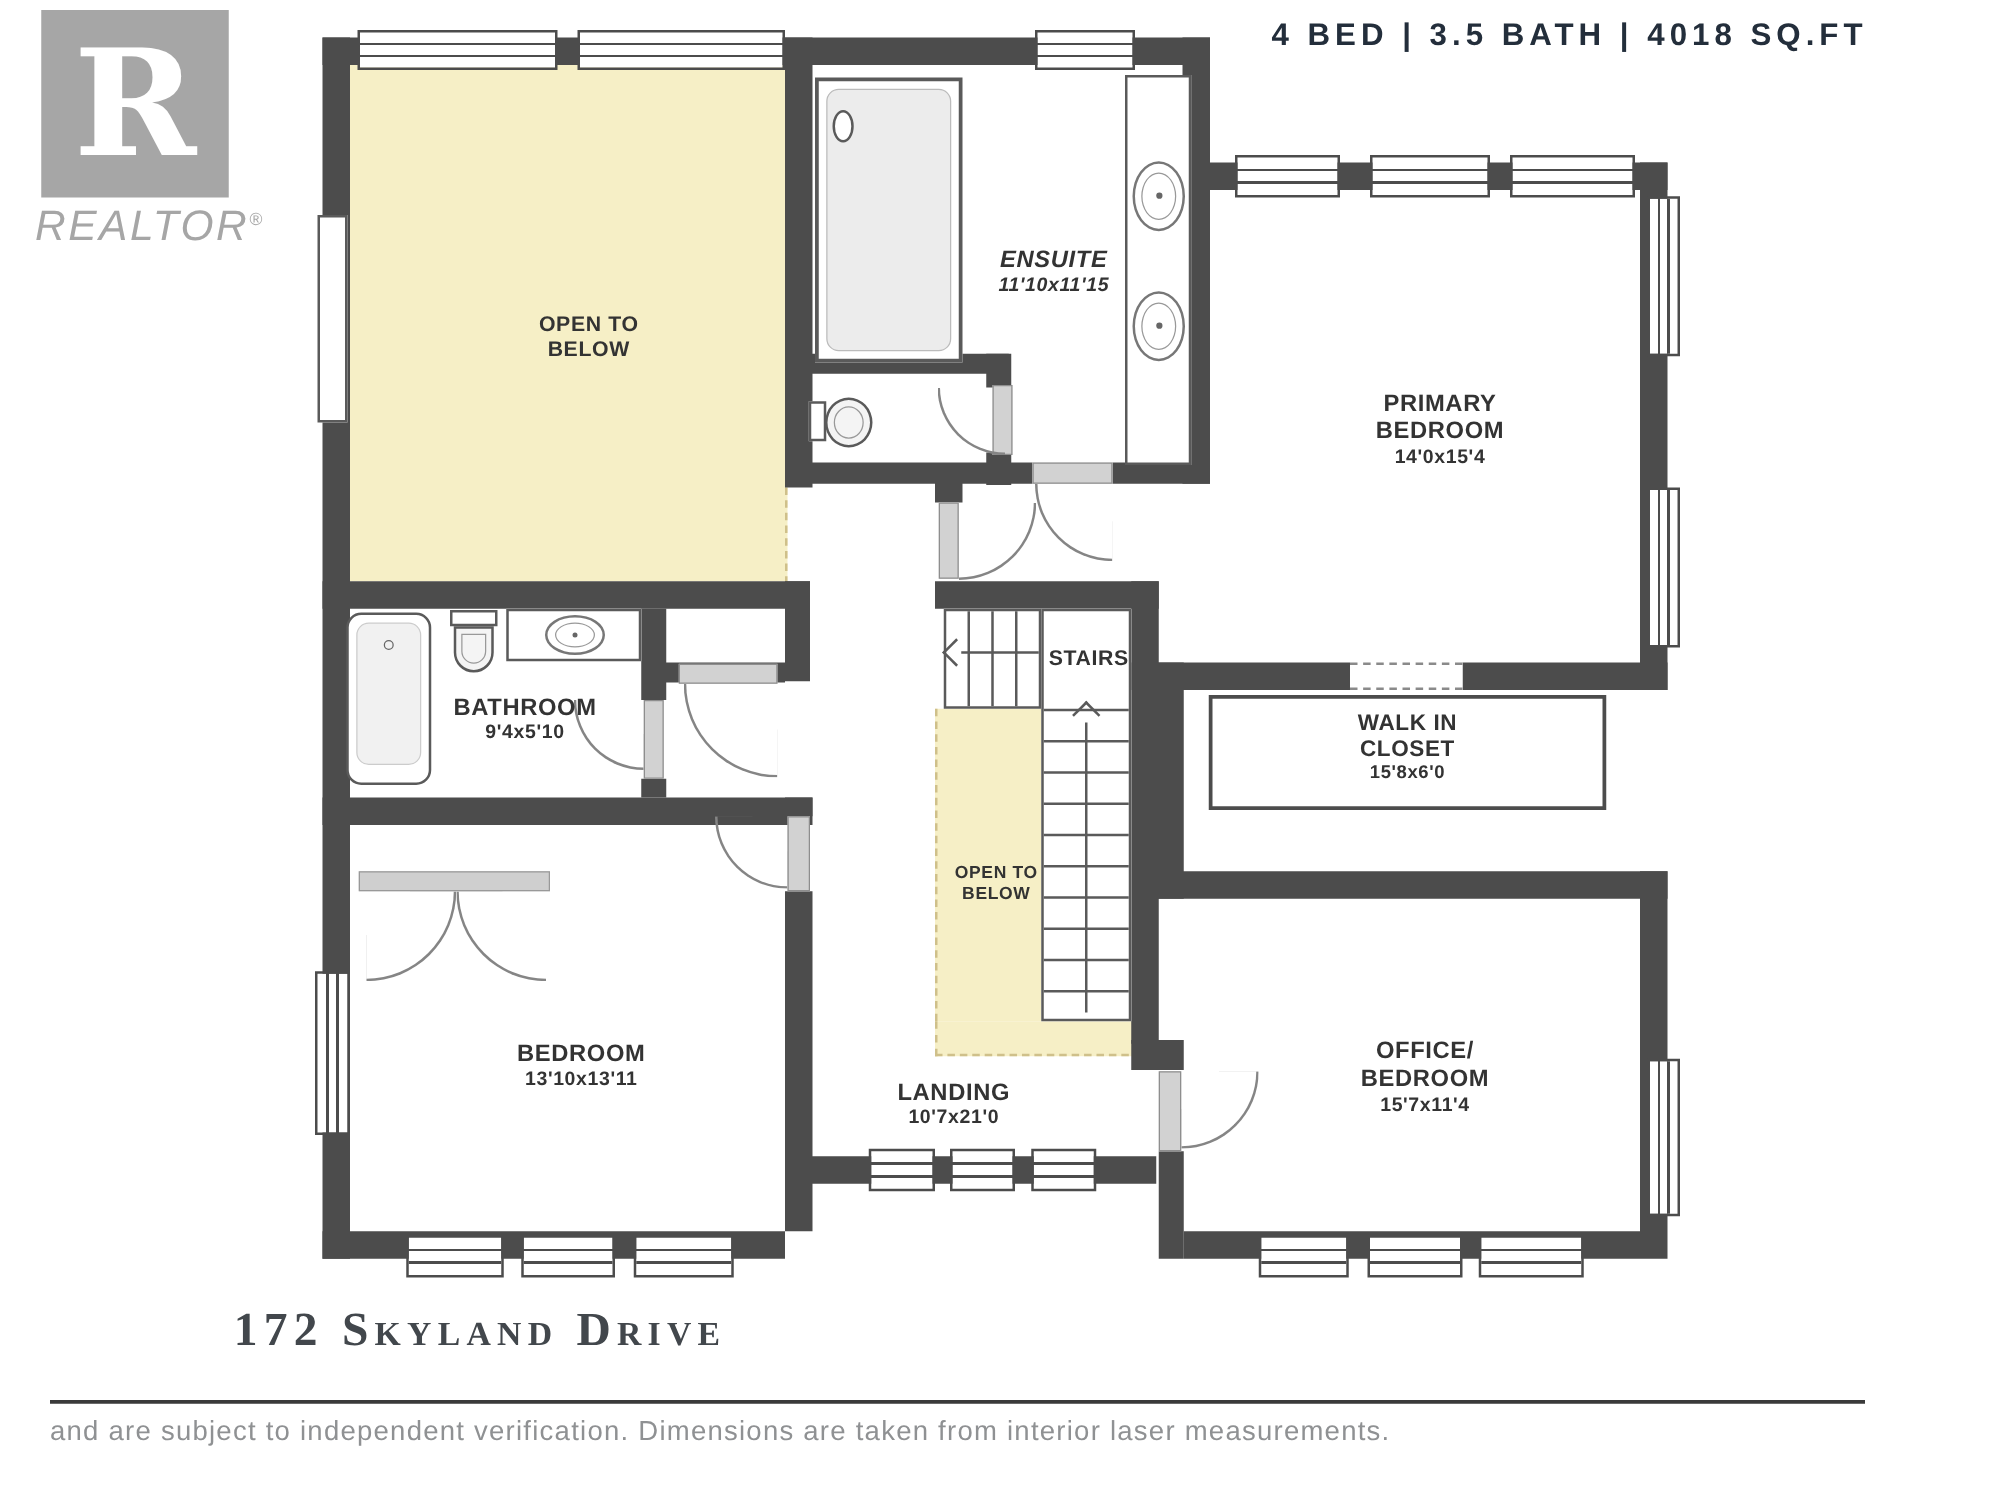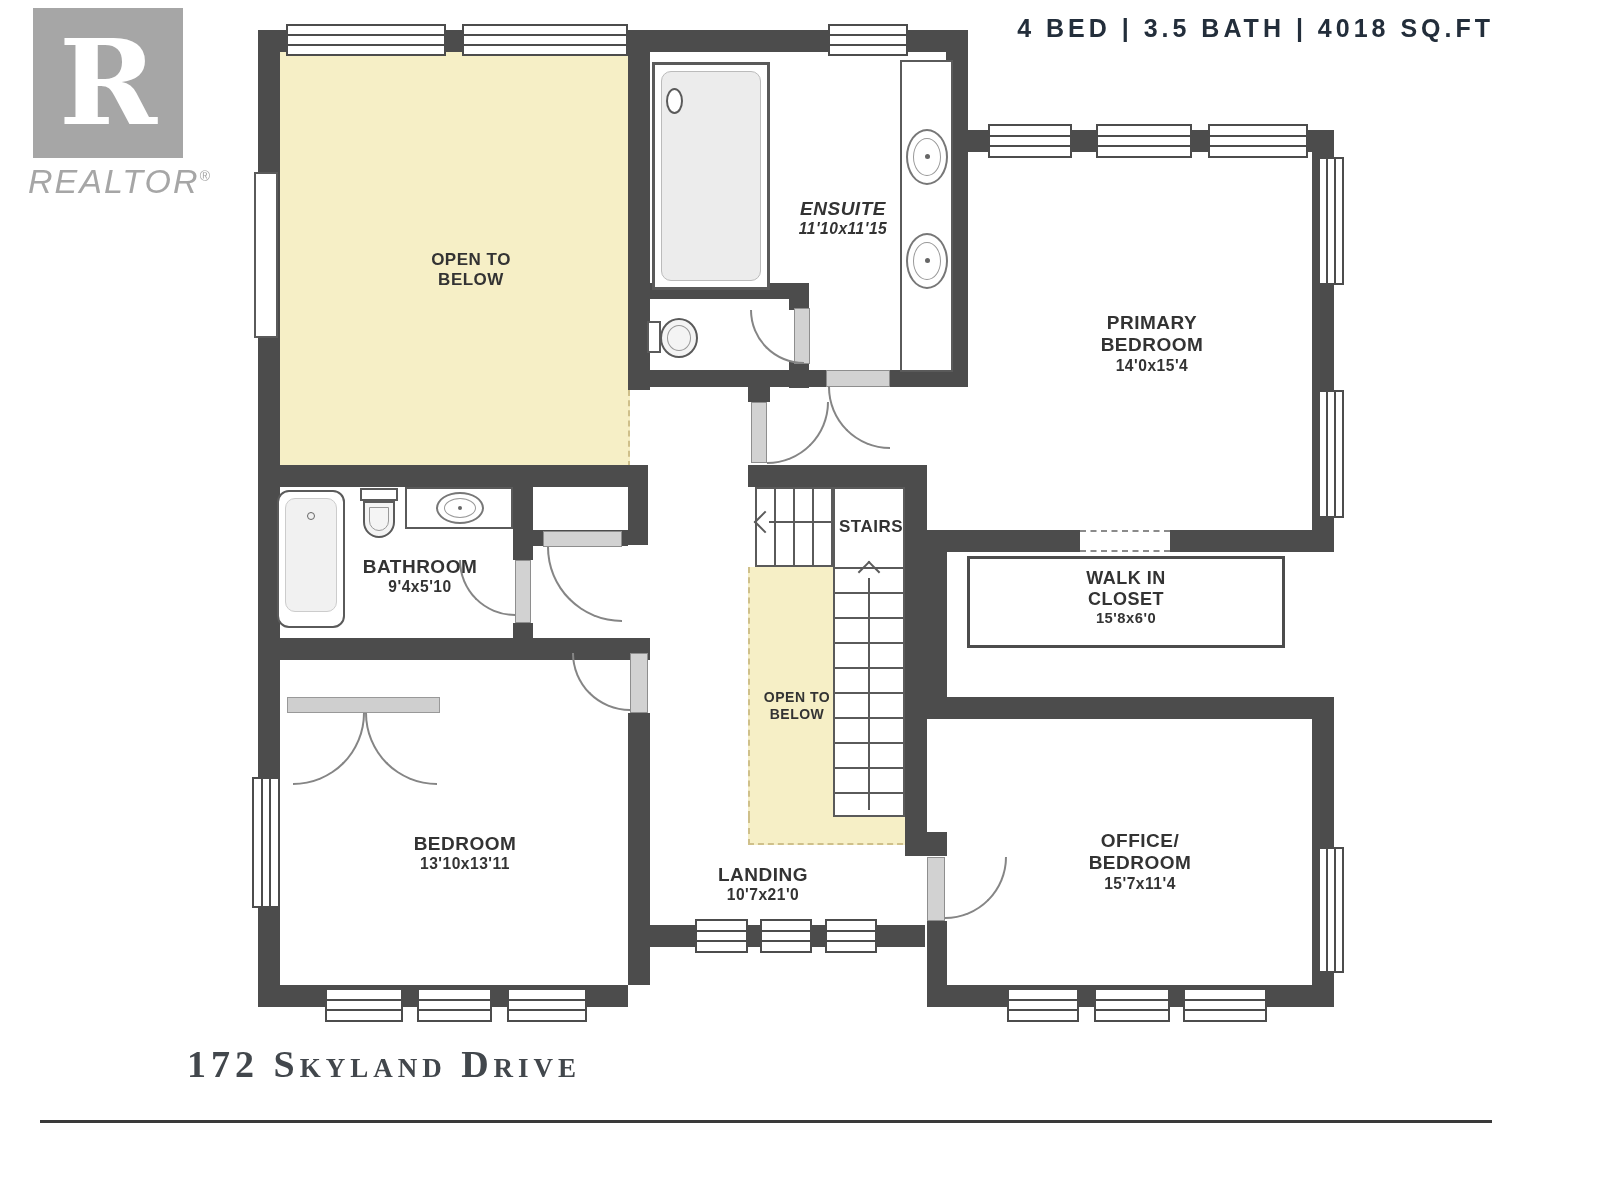--- a/index.html
+++ b/index.html
@@ -212,13 +212,14 @@
     <div class="rlabel" style="left: 1140px; top: 862px; font-size: 19px;">
       <div>OFFICE/</div>
       <div>BEDROOM</div>
       <div class="dims">15'7x11'4</div>
     </div>
   </div>
 
 <div id="title">172 Skyland Drive</div>
 <div id="rule"></div>
 <div id="disc">
+  <div>and are subject to independent verification. Dimensions are taken from interior laser measurements.</div>
 </div>
 
 </body></html>

